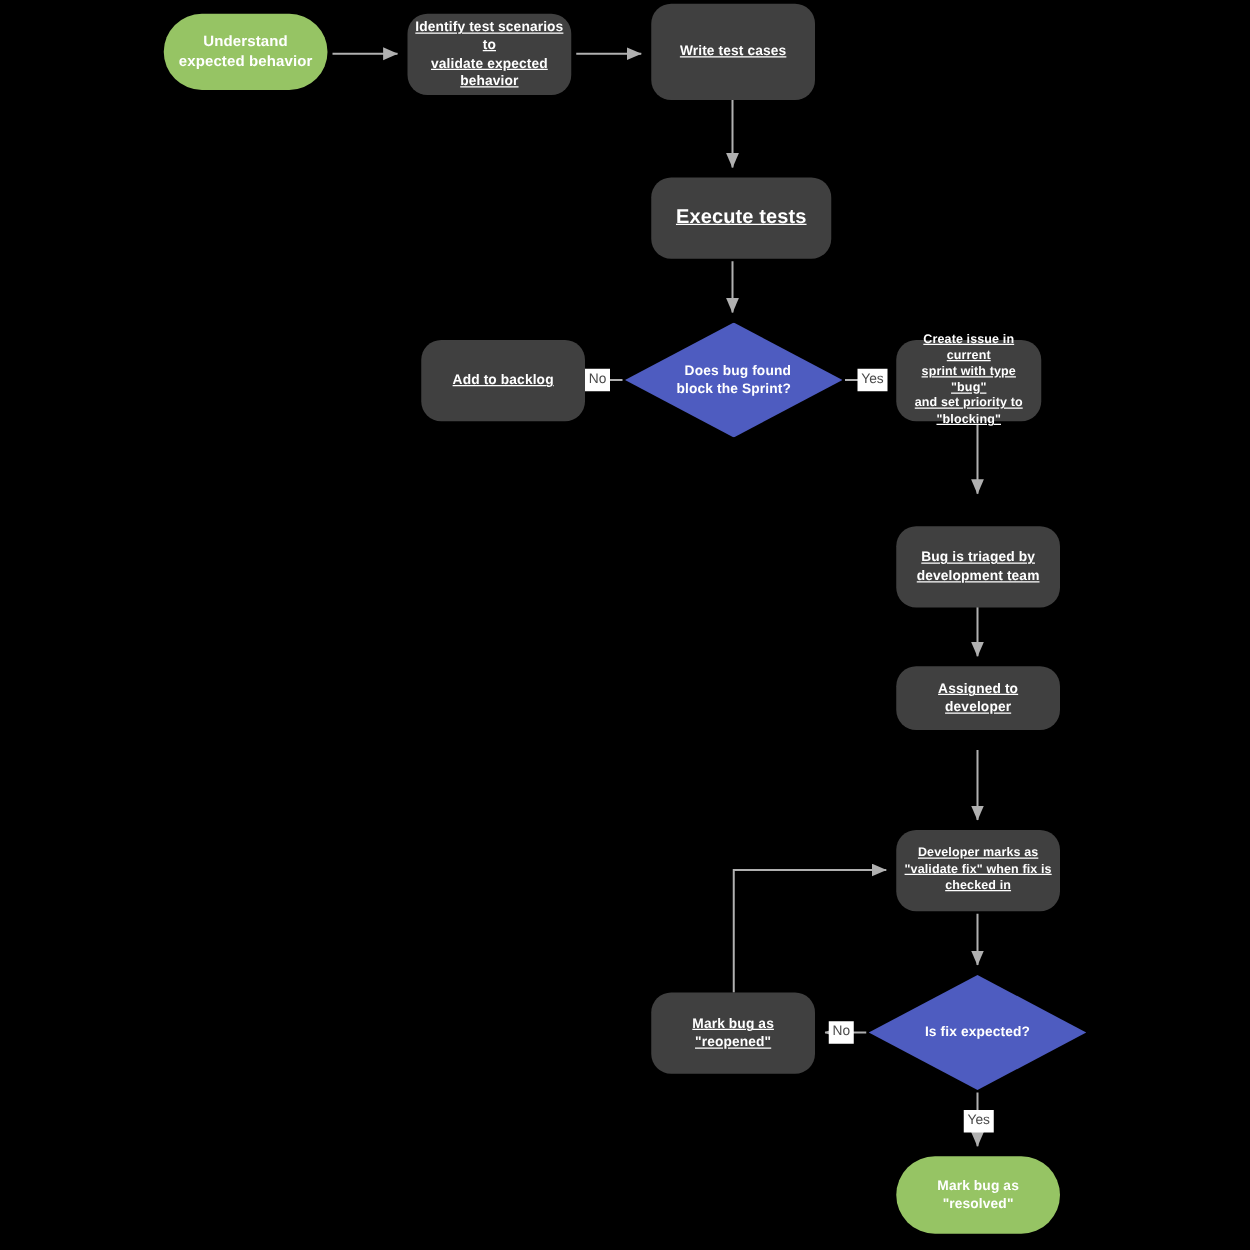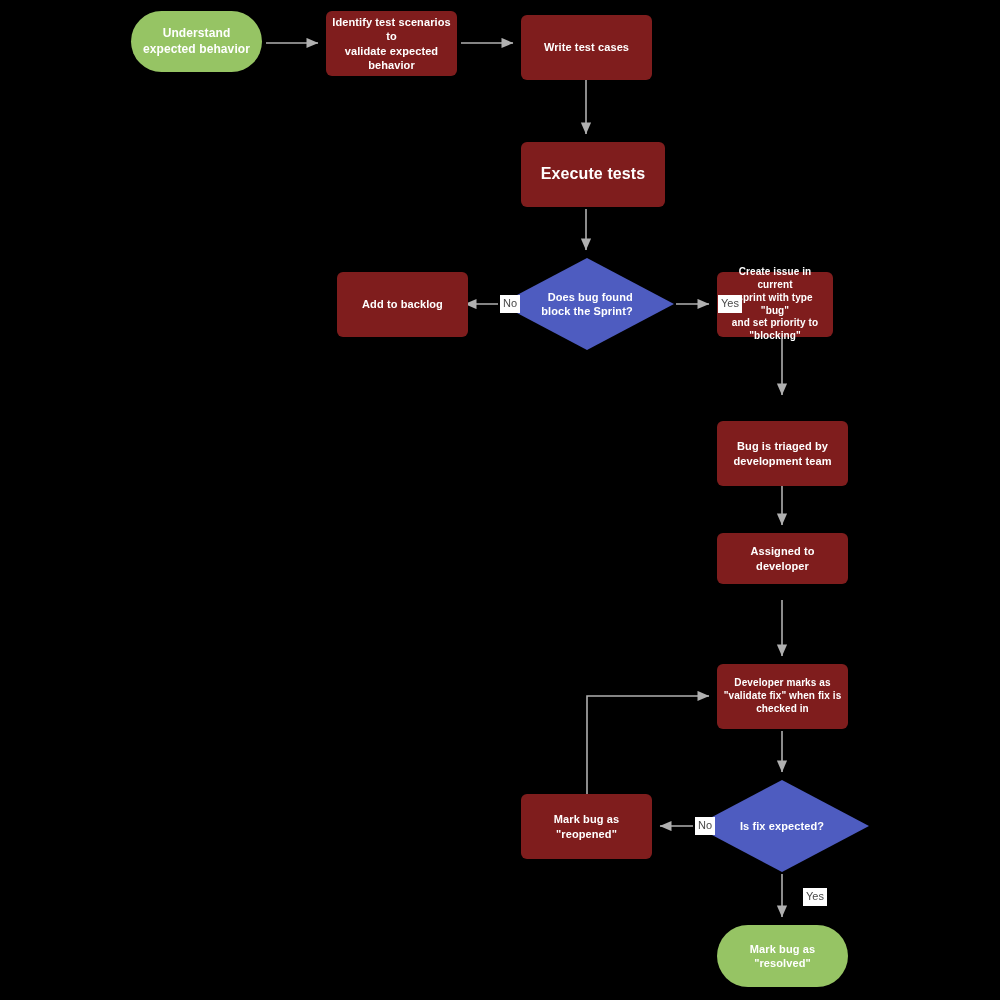--- a/index.html
+++ b/index.html
@@ -38,22 +38,23 @@
     line-height: 1.28;
     letter-spacing: 0.1px;
     z-index: 3;
   }
   .node-label {
     display: block;
     padding: 0 6px;
     white-space: pre-line;
   }
   .n-process {
-    background: #7f1d1d;
-    border-radius: 6px;
+    background: #404040;
+    border-radius: 16px;
+    text-decoration: underline;
   }
   .n-terminal {
     background: #96c464;
     border-radius: 999px;
   }
   .n-decision {
     background: transparent;
   }
   .diamond-shape {
     position: absolute;
@@ -74,21 +75,20 @@
     background: #ffffff;
     color: #4a4a4a;
     font-size: 11px;
     font-weight: normal;
     line-height: 1;
     padding: 3px 3px 4px 3px;
     box-sizing: border-box;
     text-align: center;
     z-index: 4;
     font-family: "Liberation Sans", sans-serif;
-    margin-left: 32px;
   }
 </style>
 </head>
 <body>
 
 <div id="canvas">
 
   <svg class="edges" viewBox="0 0 1000 1000" xmlns="http://www.w3.org/2000/svg">
     <defs>
       <marker id="arrow" markerWidth="9" markerHeight="9" refX="7.2" refY="3.2" orient="auto" markerUnits="strokeWidth">
@@ -115,21 +115,21 @@
   <div id="nodes-layer">
       <div class="node n-terminal" style="left: 131px; top: 11px; width: 131px; height: 61px; font-size: 12px;">
         <span class="node-label">Understand
 expected behavior</span>
       </div>
       <div class="node n-process" style="left: 326px; top: 11px; width: 131px; height: 65px; font-size: 11px;">
         <span class="node-label">Identify test scenarios to
 validate expected
 behavior</span>
       </div>
-      <div class="node n-process" style="left: 521px; top: 15px; width: 131px; height: 65px; font-size: 11px;">
+      <div class="node n-process" style="left: 521px; top: 3px; width: 131px; height: 77px; font-size: 11px;">
         <span class="node-label">Write test cases</span>
       </div>
       <div class="node n-process" style="left: 521px; top: 142px; width: 144px; height: 65px; font-size: 16px;">
         <span class="node-label">Execute tests</span>
       </div>
       <div class="node n-decision" style="left: 500px; top: 258px; width: 174px; height: 92px; font-size: 11px; text-align: right;">
         <div class="diamond-shape"></div>
         <span class="node-label">Does bug found
 block the Sprint?</span>
       </div>

